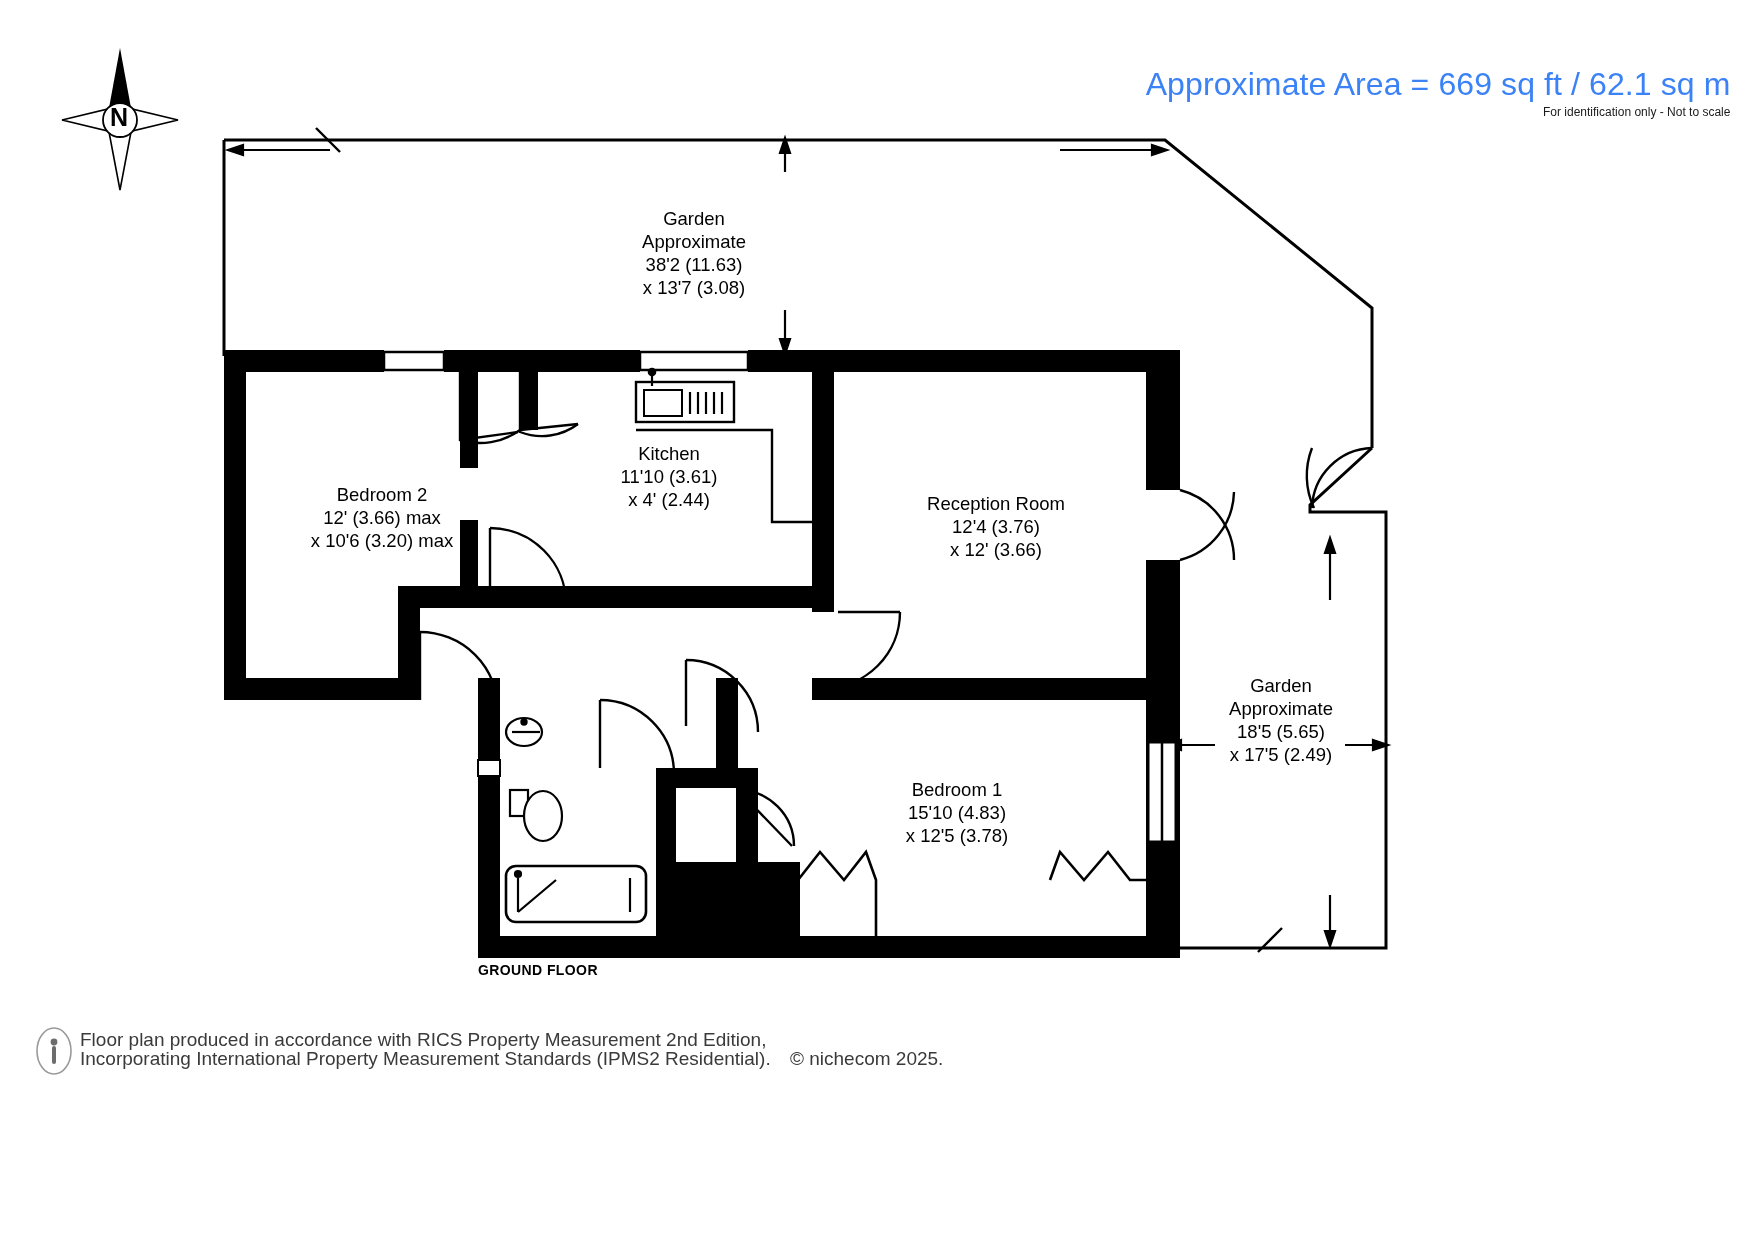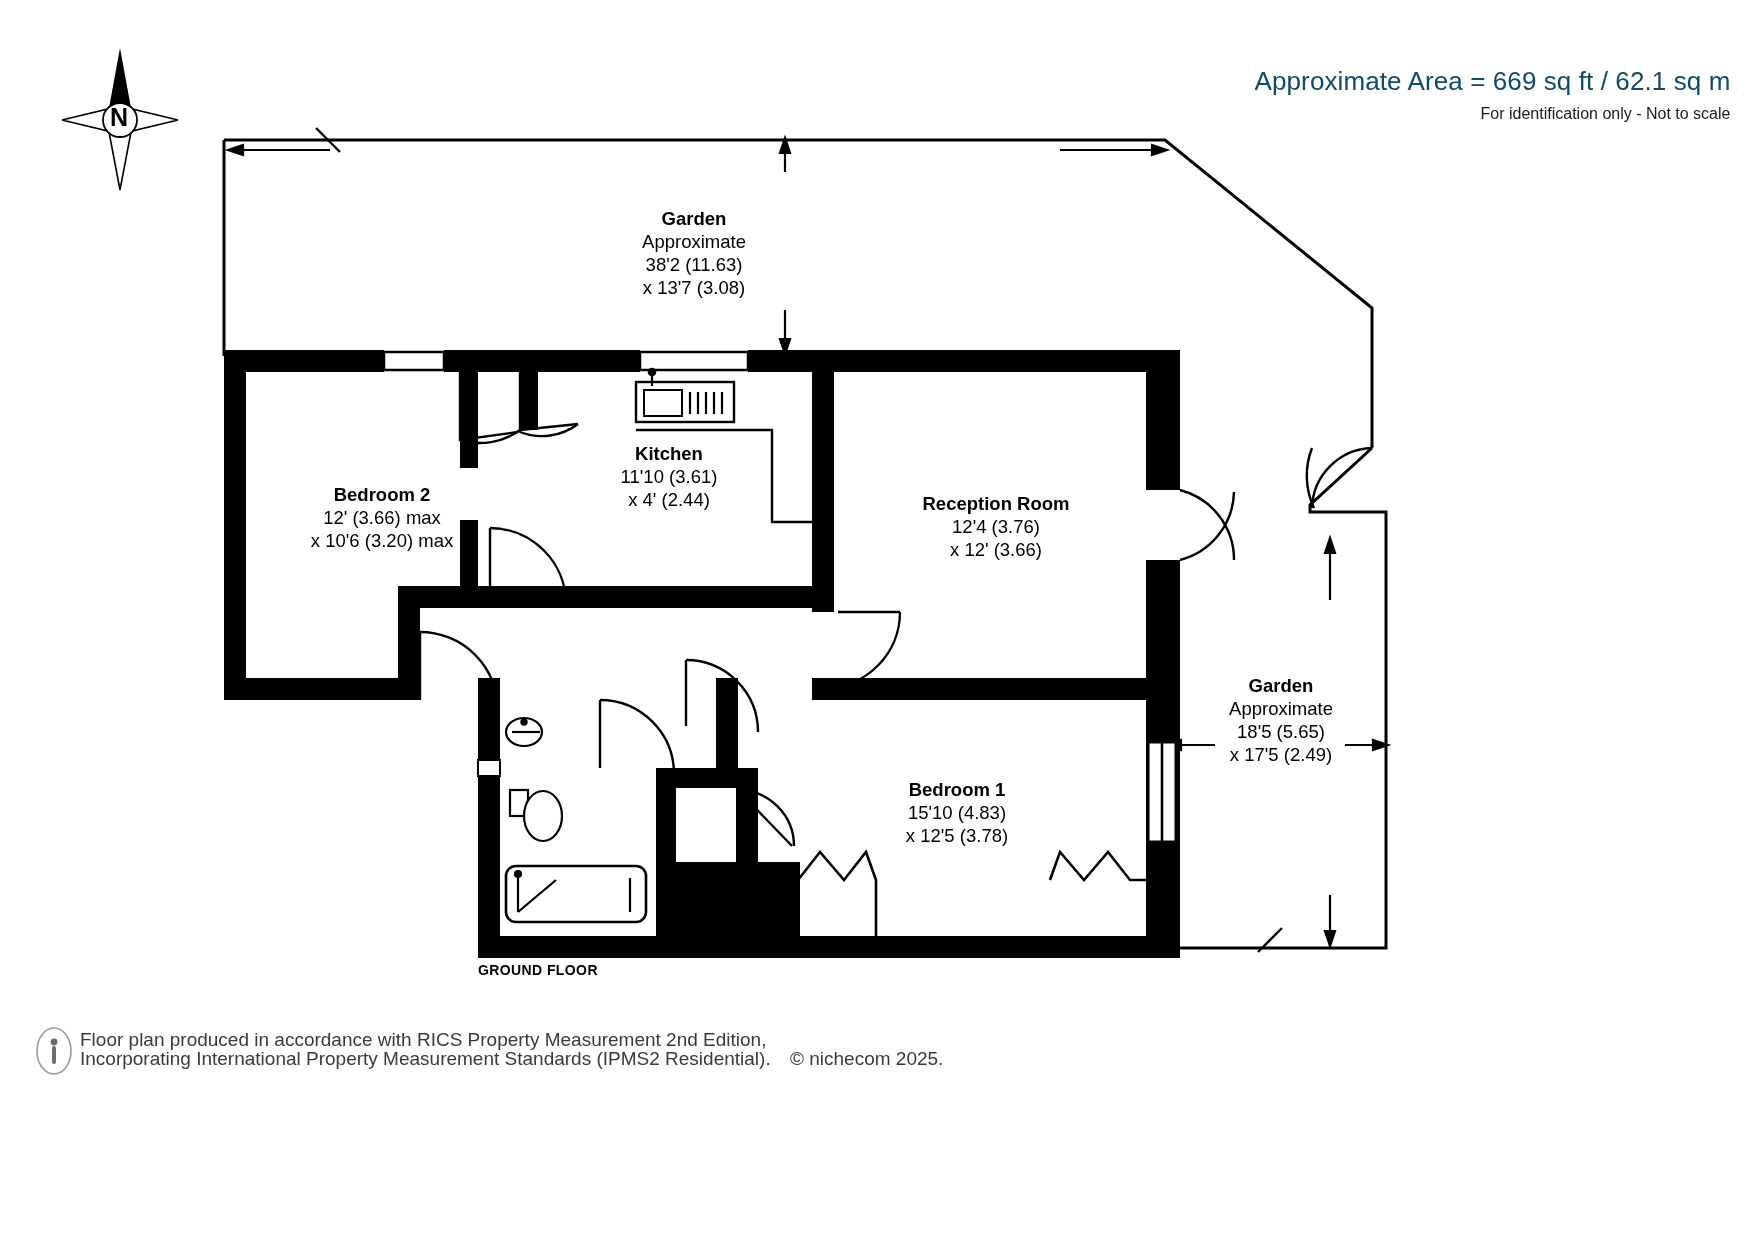--- a/index.html
+++ b/index.html
@@ -1,23 +1,23 @@
 <!DOCTYPE html>
 <html><head>
 <meta charset="utf-8">
 <style>
   html,body{margin:0;padding:0;background:#ffffff;}
   body{width:1755px;height:1241px;position:relative;font-family:"Liberation Sans",sans-serif;color:#000;overflow:hidden;}
   #stage{position:absolute;inset:0;}
   svg.plan{position:absolute;top:0;left:0;width:1755px;height:1241px;}
   .txt{position:absolute;white-space:nowrap;}
-  .title{font-size:26px;color:#0c4a6e;letter-spacing:0.1px;}
-  .subtitle{font-size:16px;color:#1a1a1a;}
+  .title{font-size:32px;color:#3b82f6;letter-spacing:0.1px;}
+  .subtitle{font-size:12px;color:#1a1a1a;}
   .room{text-align:center;font-size:18.5px;line-height:23px;color:#000;}
-  .room b{font-weight:bold;font-size:18.5px;display:block;}
+  .room b{font-weight:normal;font-size:18.5px;display:block;}
   .floorlabel{font-weight:bold;font-size:14px;letter-spacing:0.4px;}
   .foot{font-size:19px;color:#3a3a3a;line-height:19px;}
   .foot .cc{color:#3a3a3a;}
   .compassN{font-weight:bold;font-size:25px;}
 </style>
 </head>
 <body>
 
 <div id="stage">
 

